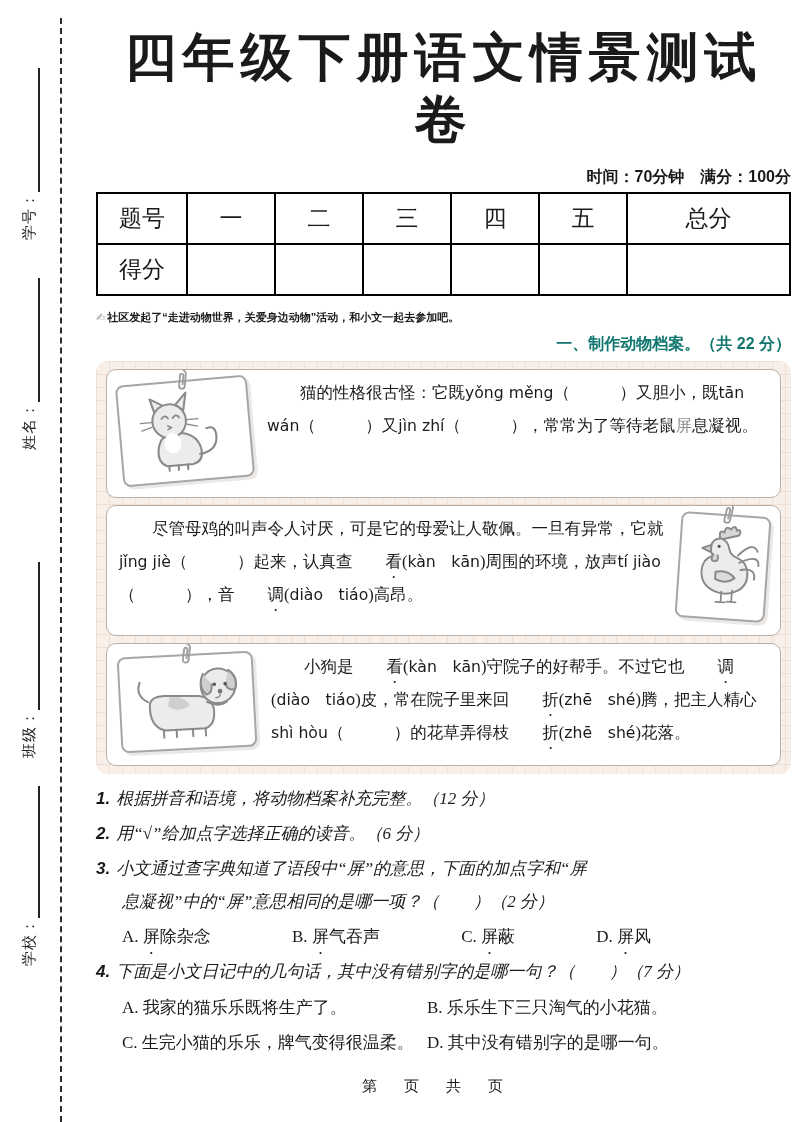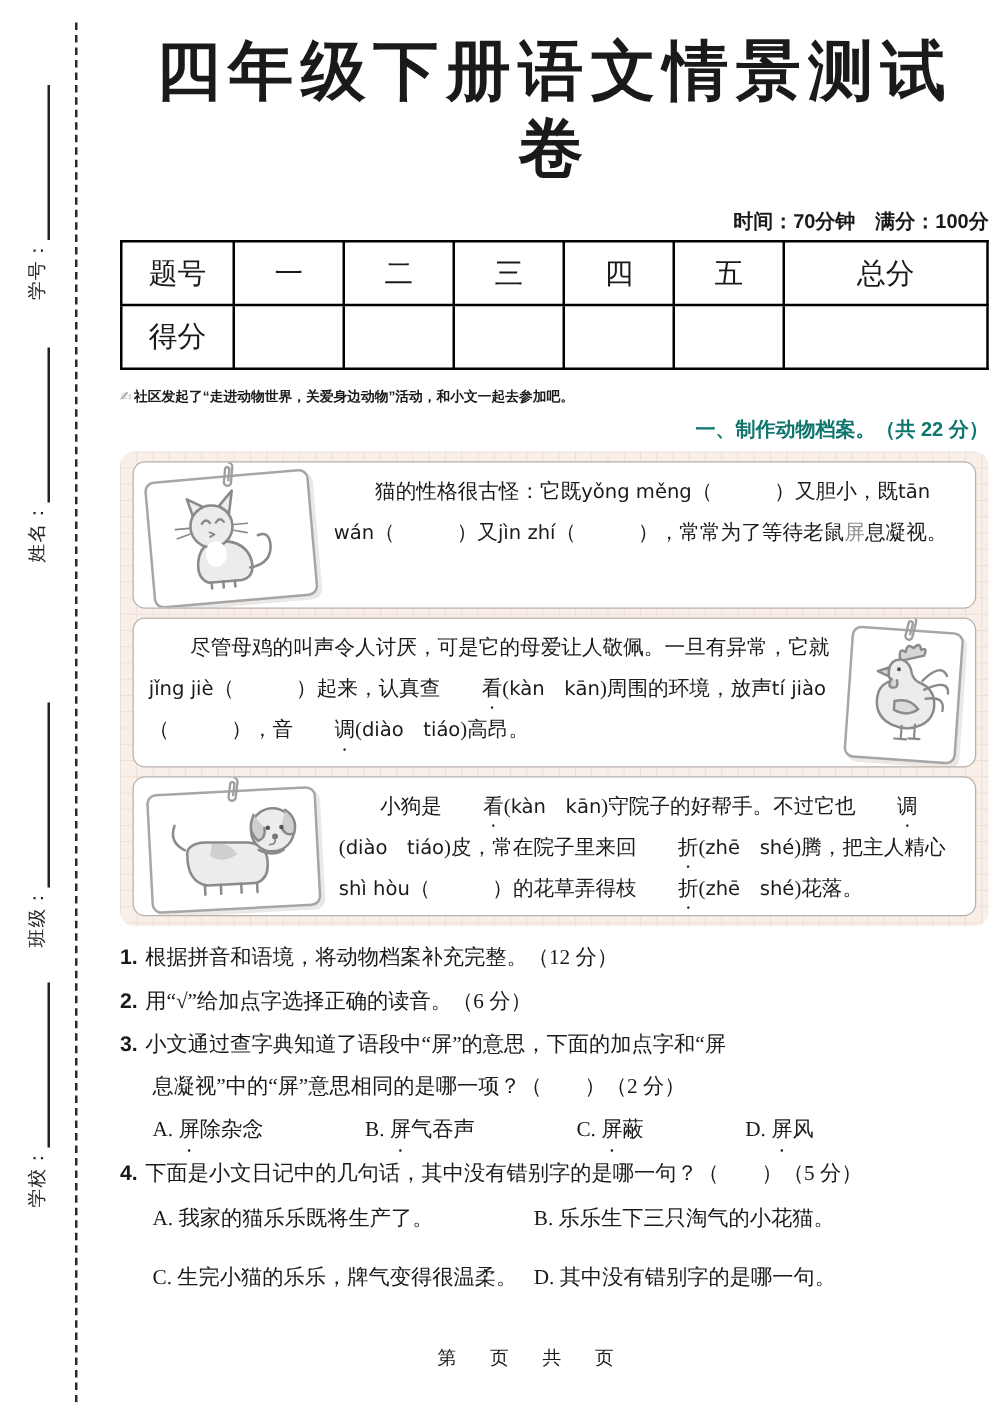--- a/index.html
+++ b/index.html
@@ -35,57 +35,57 @@
   .pen{color:#9a9a9a;margin-right:2px;font-weight:400;}
   .section{margin:9px 0 6px 0;color:#0f766e;font-size:16px;font-weight:600;
            font-family:"Liberation Sans","DejaVu Sans",sans-serif;text-align:right;}
 
   
   .cards{border-radius:12px;padding:8px 10px;background-color:#f8efe9;
          background-image:linear-gradient(#efded4 1px,transparent 1px),
                           linear-gradient(90deg,#efded4 1px,transparent 1px);
          background-size:13px 13px;}
   .card{position:relative;background:#fff;border:1.5px solid #b7b0ab;border-radius:10px;
-        padding:4px 12px 2px 12px;margin-bottom:7px;font-size:16.5px;line-height:2.0;overflow:hidden;}
+        padding:4px 12px 13px 12px;margin-bottom:7px;font-size:16.5px;line-height:2.0;overflow:hidden;}
   .card:last-child{margin-bottom:0;}
   .card p{margin:2px 0;text-indent:2em;}
   .photo{position:relative;background:#fff;border:2px solid #a6a6a6;border-radius:8px;
          box-shadow:3px 3px 0 rgba(120,100,90,.15);display:flex;align-items:center;justify-content:center;}
   .photo-cat{float:left;width:128px;height:98px;margin:6px 16px 2px 0;transform:rotate(-5deg);}
   .photo-hen{float:right;width:86px;height:102px;margin:4px 0 2px 12px;transform:rotate(4deg);}
   .photo-dog{float:left;width:132px;height:92px;margin:6px 16px 2px 0;transform:rotate(-3deg);}
   .clip{position:absolute;top:-15px;left:50%;transform:translateX(-50%) rotate(10deg);}
   .animal{display:block;}
 
   
   .py{font-family:"DejaVu Sans","Liberation Sans",sans-serif;font-size:0.95em;}
   .hl{color:#8d8d8d;}
   .dot{position:relative;display:inline-block;}
   .dot::after{content:"•";position:absolute;left:0;right:0;bottom:-0.52em;
               font-size:0.5em;line-height:1;text-align:center;color:#1a1a1a;}
 
   
   .questions{margin-top:8px;font-size:17px;line-height:1.95;}
-  .q{margin:2px 0;padding-left:26px;text-indent:-26px;}
+  .q{margin:2px 0;padding-left:26px;text-indent:-26px;font-style:italic;}
   .qn{font-family:"Liberation Sans","DejaVu Sans",sans-serif;font-weight:700;padding-right:6px;}
   .q23{position:relative;}
   .q3{padding-right:196px;}
   .opts{display:flex;justify-content:space-between;padding:0 140px 0 26px;margin:2px 0;}
-  .opts4{display:grid;grid-template-columns:305px 1fr;padding-left:26px;margin:2px 0;row-gap:14px;}
+  .opts4{display:grid;grid-template-columns:305px 1fr;padding-left:26px;margin:2px 0;row-gap:2px;}
 
   
   .dict{position:absolute;top:-4px;right:0;width:182px;background:#fff;
         border:1.6px solid #777;border-radius:3px;font-size:14.5px;line-height:1.75;}
   .drow{padding:4px 8px 6px 8px;}
   .drow + .drow{border-top:1.6px dashed #999;}
   .dchar{font-size:23px;font-weight:600;vertical-align:-2px;}
   .ddef{}
 
   
-  .footer{position:absolute;left:76px;width:695px;bottom:26px;text-align:center;
+  .footer{position:absolute;left:88px;width:695px;bottom:26px;text-align:center;
           font-size:15px;letter-spacing:6px;}
 </style>
 </head>
 <body>
 
 <div class="page">
 
   <div class="seal-line"></div>
 
   <div class="side-group" style="top:240px;width:172px;">
@@ -224,21 +224,21 @@
         <p class="q"><b class="qn">2.</b><span>用“√”给加点字选择正确的读音。（6 分）</span></p>
         <p class="q q3"><b class="qn">3.</b><span>小文通过查字典知道了语段中“屏”的意思，下面的加点字和“屏息凝视”中的“屏”意思相同的是哪一项？（　　）（2 分）</span></p>
         <div class="opts">
           <span><span>A. </span><span class="dot">屏</span><span>除杂念</span></span>
           <span><span>B. </span><span class="dot">屏</span><span>气吞声</span></span>
           <span><span>C. </span><span class="dot">屏</span><span>蔽</span></span>
           <span><span>D. </span><span class="dot">屏</span><span>风</span></span>
         </div>
       </div>
 
-      <p class="q"><b class="qn">4.</b><span>下面是小文日记中的几句话，其中没有错别字的是哪一句？（　　）（5 分）</span></p>
+      <p class="q"><b class="qn">4.</b><span>下面是小文日记中的几句话，其中没有错别字的是哪一句？（　　）（7 分）</span></p>
       <div class="opts4">
         <span>A. 我家的猫乐乐既将生产了。</span>
         <span>B. 乐乐生下三只淘气的小花猫。</span>
         <span>C. 生完小猫的乐乐，牌气变得很温柔。</span>
         <span>D. 其中没有错别字的是哪一句。</span>
       </div>
 
     </div>
 
   </div>

